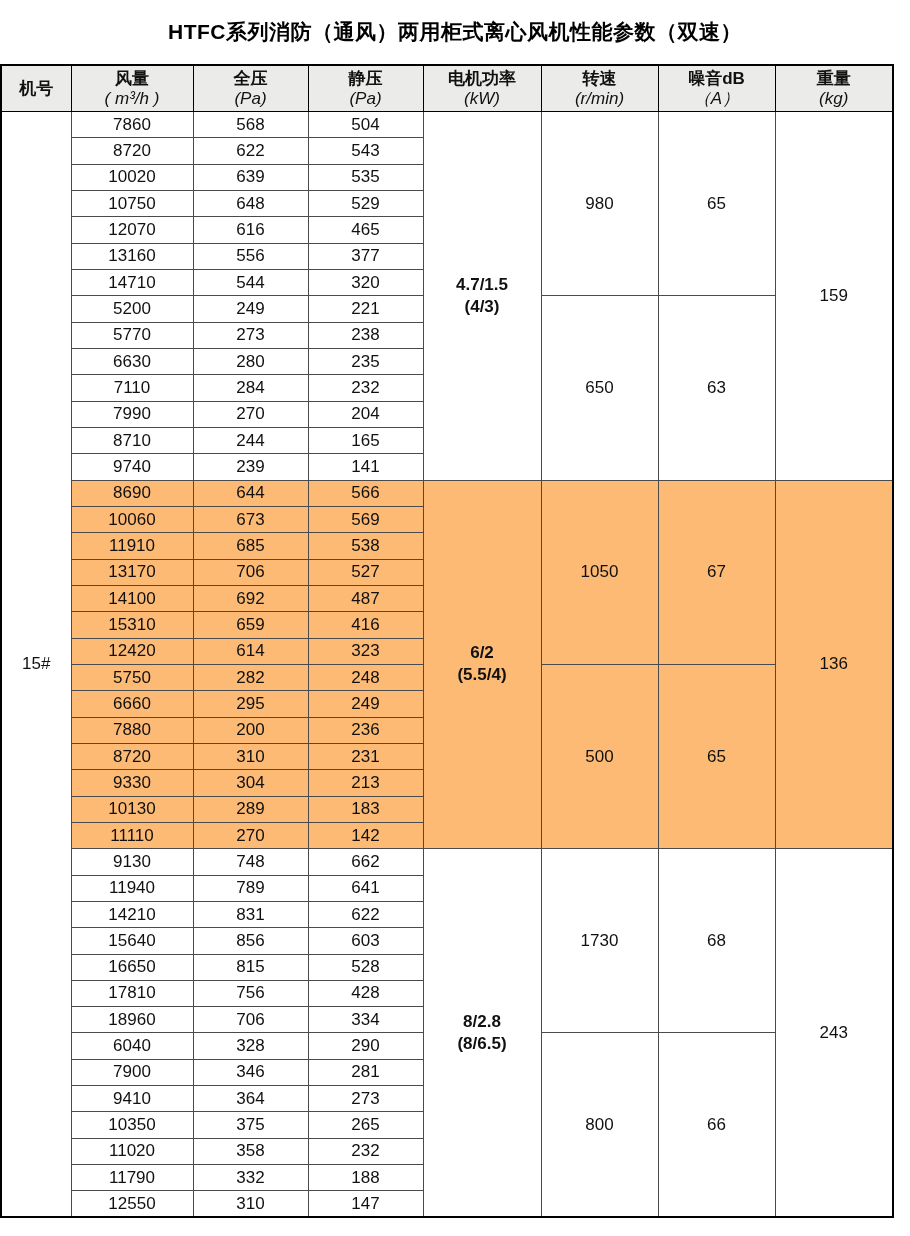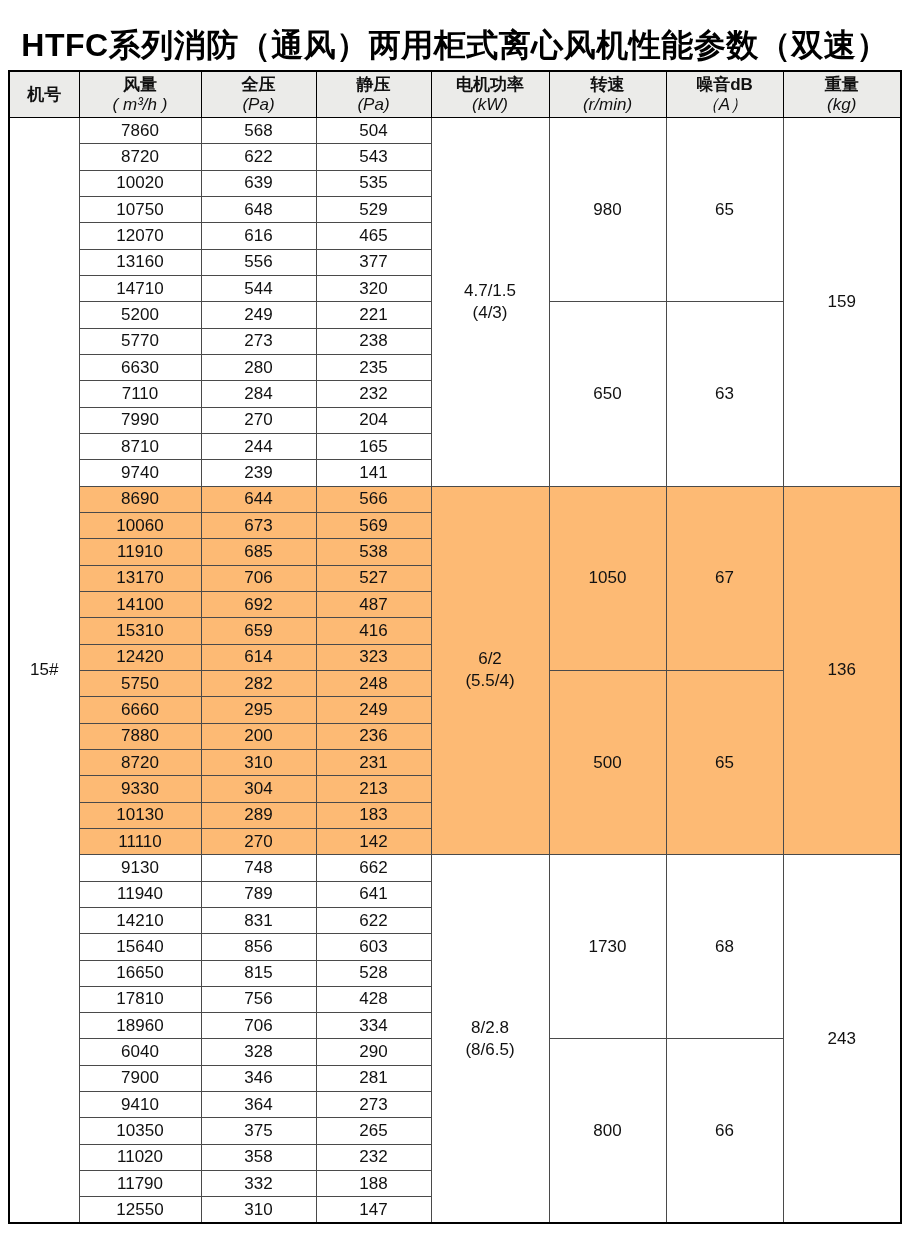--- a/index.html
+++ b/index.html
@@ -12,32 +12,31 @@
     font-family: "Liberation Sans", "DejaVu Sans", sans-serif;
     color: #111111;
   }
   .page {
     width: 910px;
     height: 1236px;
     position: relative;
   }
   .title {
     margin: 0;
-    padding-top: 24px;
+    padding-top: 18px;
     height: 46px;
     text-align: center;
-    font-size: 32px;
+    font-size: 21px;
     font-weight: bold;
     letter-spacing: 0.5px;
     color: #000000;
   }
   table.spec-table {
     border-collapse: collapse;
     table-layout: fixed;
-    margin-left: 8px;
     width: 892px;
     border: 2px solid #000000;
   }
   thead th {
     border: 1px solid #000000;
     background: #ebebe9;
     height: 45px;
     padding: 0;
     text-align: center;
     vertical-align: middle;
@@ -59,21 +58,21 @@
   tbody td {
     border: 1px solid #4a4a4a;
     text-align: center;
     vertical-align: middle;
     font-size: 17px;
     padding: 0;
     background: #ffffff;
   }
   tbody tr.shaded td { background: #fdba74; }
   tbody td.model-cell { background: #ffffff; }
-  td.power-cell .power-line { line-height: 22px; }
+  td.power-cell .power-line { line-height: 22px; font-weight: bold; }
 </style>
 </head>
 <body>
 
 <div class="page">
 
   <h1 class="title">HTFC系列消防（通风）两用柜式离心风机性能参数（双速）</h1>
 
   <table class="spec-table">
     <colgroup>

